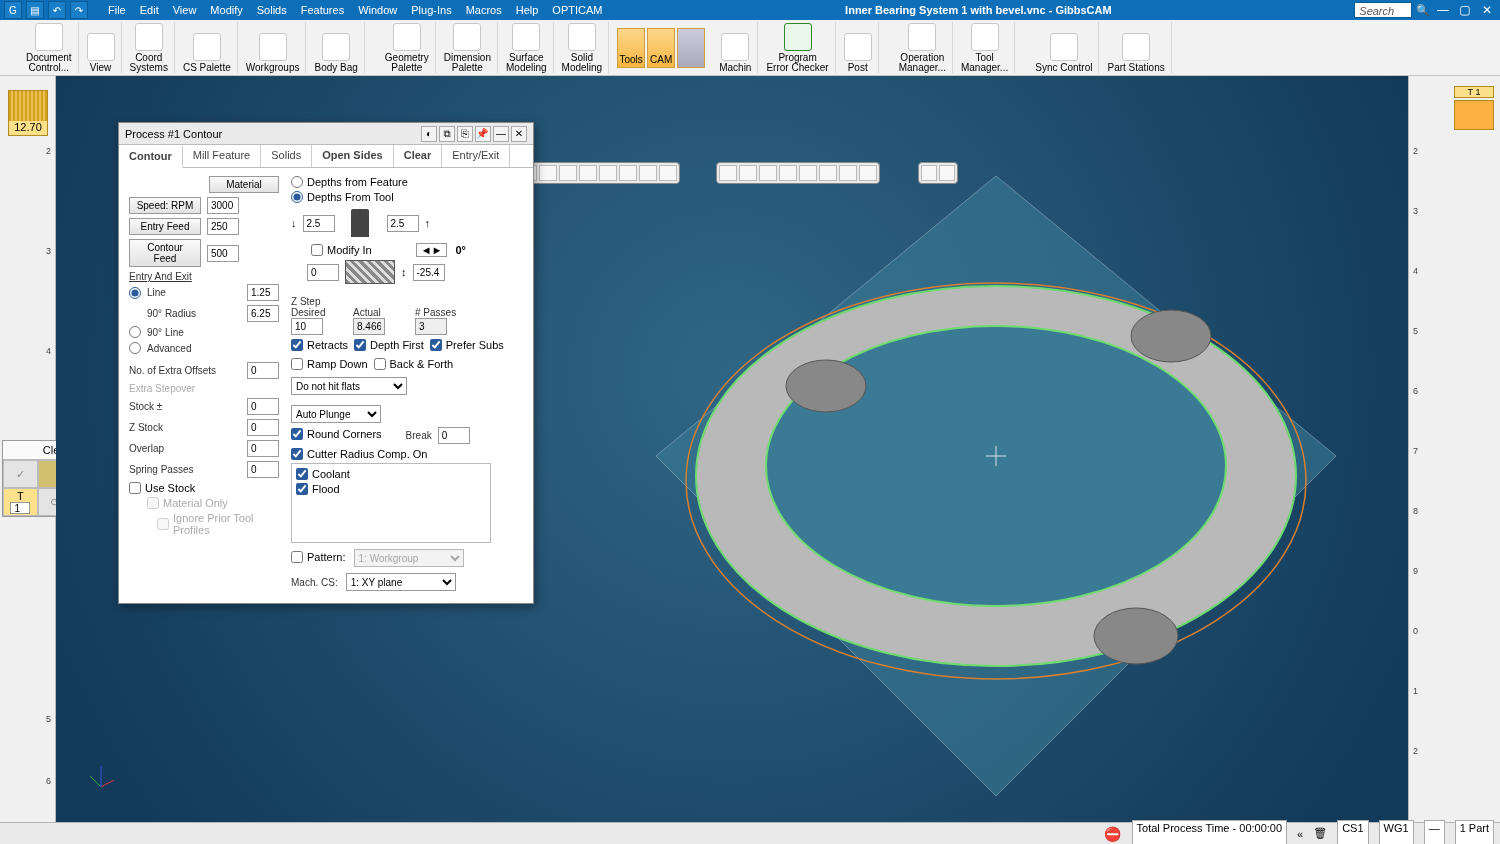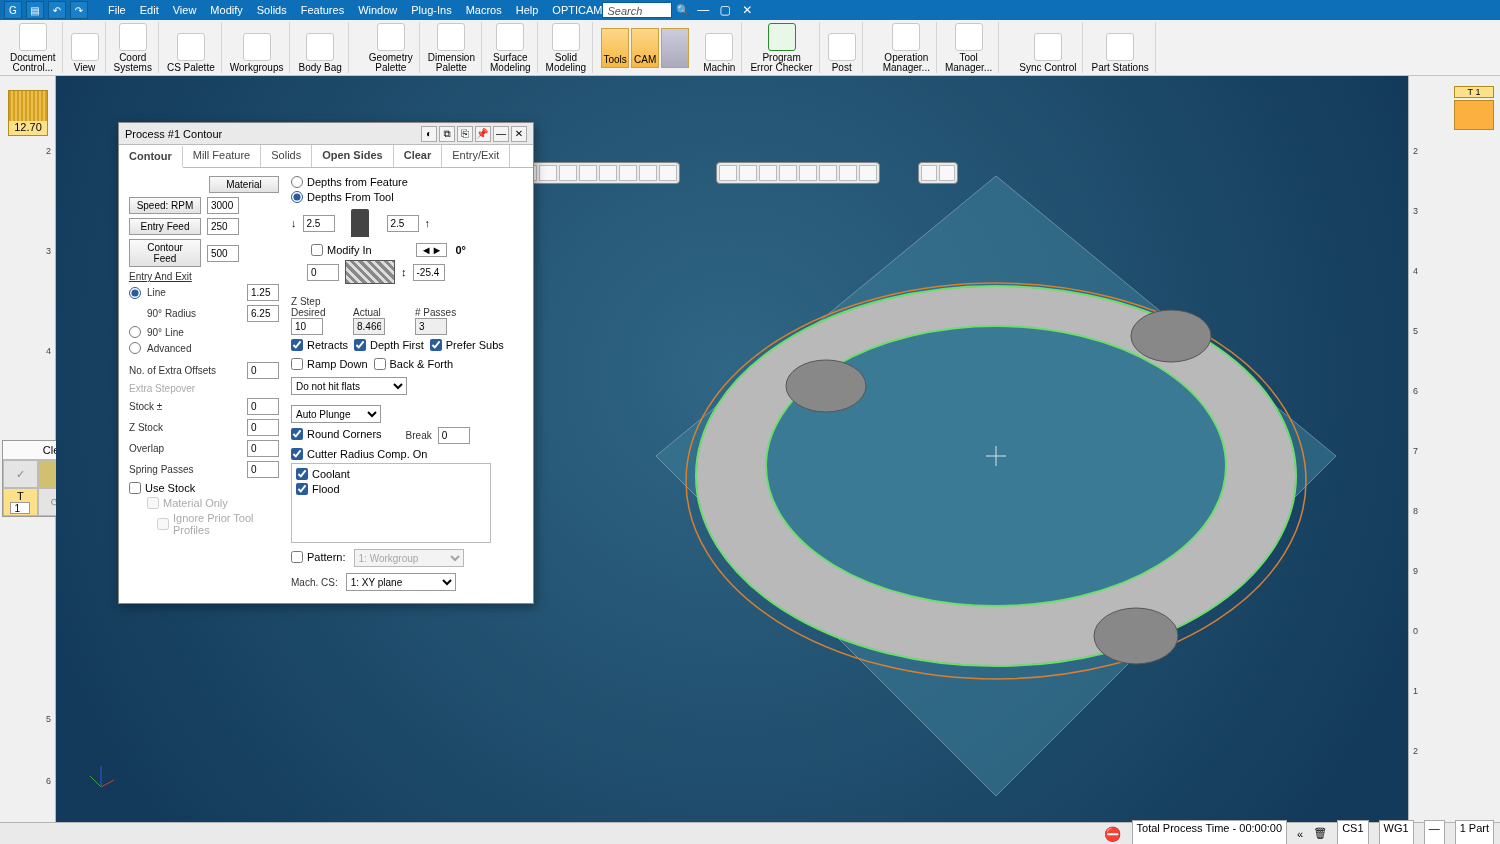--- a/index.html
+++ b/index.html
@@ -6,25 +6,25 @@
 body { background: #fff; width: 1500px; height: 844px; overflow: hidden; position: relative; }
 
 
 .titlebar { background: #0d6fb8; height: 20px; display: flex; align-items: center; padding: 0 4px; color: #fff; }
 .titlebar .icons-left { display: flex; gap: 4px; align-items: center; }
 .titlebar .icons-left .tb-btn { width: 18px; height: 18px; background: #1a7fc9; border: 1px solid #0a5a94; display:flex; align-items:center; justify-content:center; color:#fff; font-size:10px;}
 .titlebar .menus { display: flex; gap: 14px; margin-left: 20px; }
 .titlebar .menus span { cursor: pointer; }
 .titlebar .title { flex: 1; text-align: center; font-weight: bold; }
 .titlebar .right { display: flex; gap:4px; align-items:center; }
-.titlebar .search { background:#fff; color:#555; font-style:italic; padding:0 4px; width:70px; height:16px; line-height:16px; border:1px solid #0a5a94;}
+.titlebar .search { background:#fff; color:#555; font-style:italic; padding:0 4px; width:58px; height:16px; line-height:16px; border:1px solid #0a5a94;}
 .titlebar .win-btn { width:18px; height:18px; display:flex; align-items:center; justify-content:center; color:#fff; font-size:12px;}
 
 
-.ribbon { background:#f2f2f2; border-bottom:1px solid #c5c5c5; height:56px; display:flex; padding:2px 4px; gap:2px; }
+.ribbon { background:#f2f2f2; border-bottom:1px solid #c5c5c5; height:56px; display:flex; padding:2px 20px; gap:2px; }
 .ribbon-group { display:flex; flex-direction:column; align-items:center; justify-content:flex-end; padding:0 6px; border-right:1px solid #d6d6d6; }
 .ribbon-group .icon-slot { width:28px; height:28px; margin-bottom:2px; background:#fff; border:1px solid #c9c9c9; border-radius:3px; position:relative;}
 .ribbon-group .label { font-size:10px; text-align:center; line-height:10px; }
 .ribbon .tools-cam{display:flex;gap:2px;align-items:center;margin:0 6px;}
 .tools-cam .tc{width:28px;height:40px;border:1px solid #d0a040;background:linear-gradient(#fdd78a,#f6b742);font-size:10px;text-align:center;display:flex;flex-direction:column;justify-content:flex-end;padding-bottom:2px;}
 
 
 .work { position:absolute; top:76px; left:56px; right:92px; bottom:22px; background:#1d4c6e; }
 .work-inner{ position:absolute; inset:0; background:radial-gradient(circle at 50% 40%, #306685 0%, #133a5a 90%);}
 
@@ -96,20 +96,23 @@
     <span>View</span>
     <span>Modify</span>
     <span>Solids</span>
     <span>Features</span>
     <span>Window</span>
     <span>Plug-Ins</span>
     <span>Macros</span>
     <span>Help</span>
     <span>OPTICAM</span>
   </div>
+  <div class="title">
+    <span>Inner Bearing System 1 with bevel.vnc</span> - <span>GibbsCAM</span>
+  </div>
   <div class="right">
     <div class="search">Search</div>
     <div class="tb-btn">🔍</div>
     <div class="win-btn">—</div>
     <div class="win-btn">▢</div>
     <div class="win-btn">✕</div>
   </div>
 </div>
 
 <div class="ribbon">

